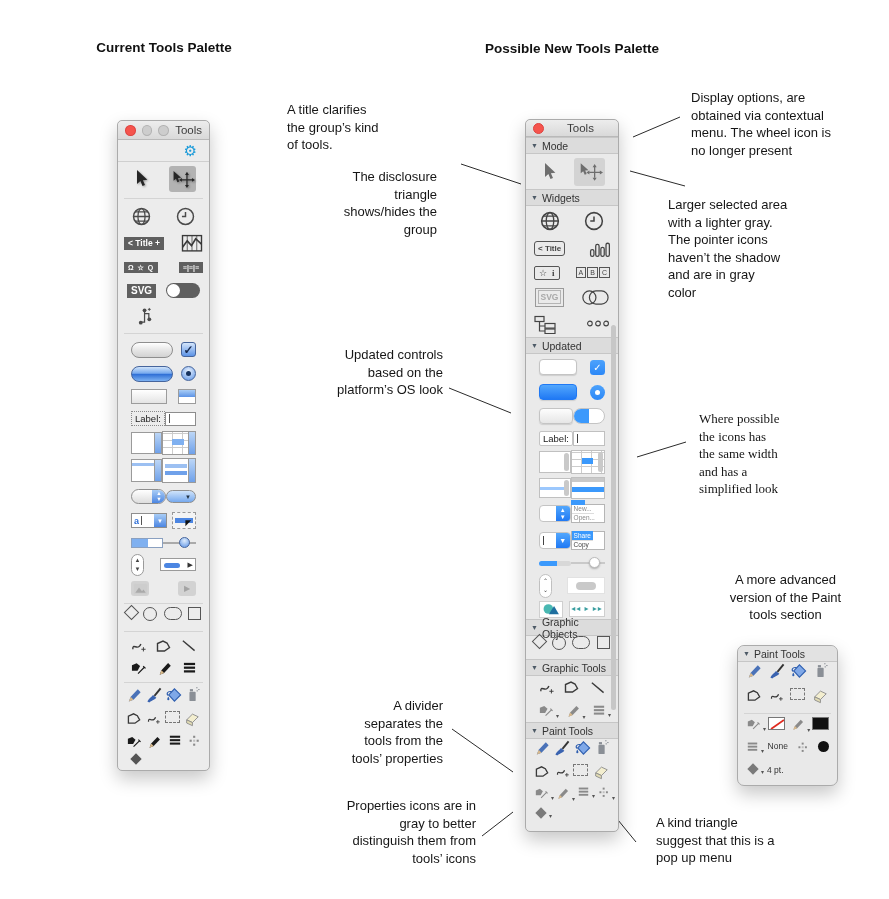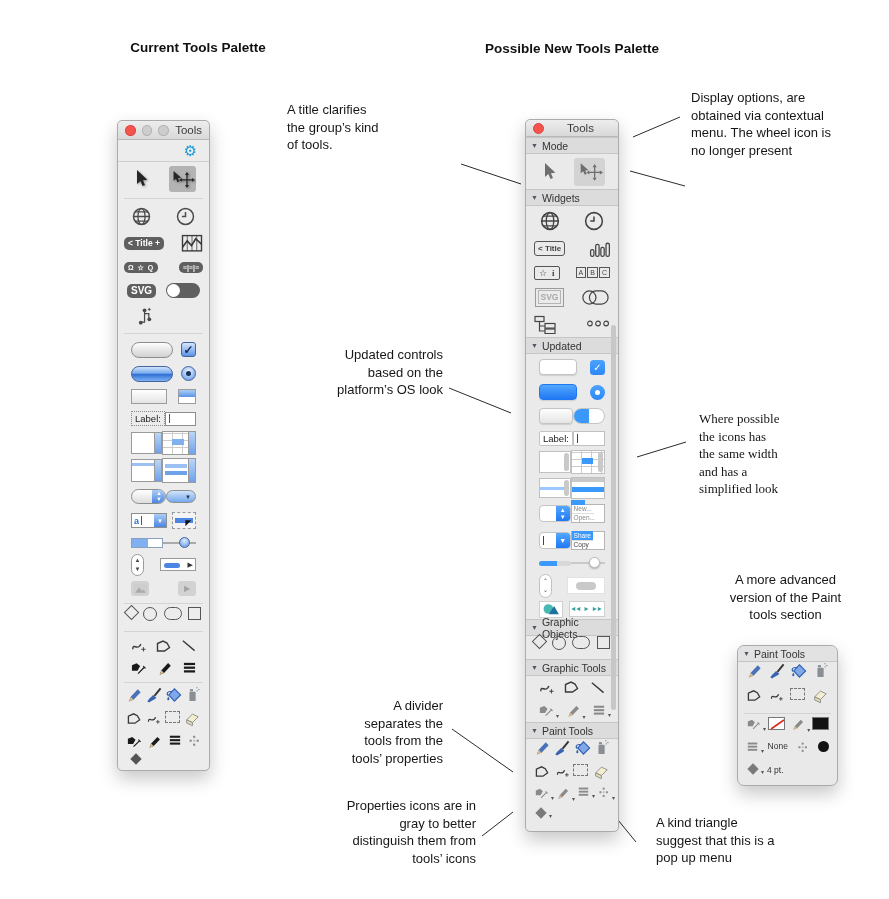--- a/index.html
+++ b/index.html
@@ -33,21 +33,21 @@
   .r4{display:flex;align-items:flex-start;justify-content:space-between;padding:0 8px;}
   .ic{display:block;}
   .tl{position:relative;display:flex;align-items:center;justify-content:center;}
   .tl .pop{position:absolute;right:-5px;bottom:-2px;font-size:6px;color:#555;line-height:1;}
   .selbox{display:flex;align-items:center;justify-content:center;border-radius:3px;}
   .dark{color:#262626;filter:drop-shadow(1px 1px 1px rgba(0,0,0,.35));}
   .gray{color:#6e6e6e;}
   .grayicon{color:#8a8a8a;}
 
   
-  .dbtn{background:#5f5f5f;color:#fff;border-radius:5px;font-size:8.5px;font-weight:bold;
+  .dbtn{background:#5f5f5f;color:#fff;border-radius:0;font-size:8.5px;font-weight:bold;
         display:flex;align-items:center;justify-content:center;padding:2px 4px;line-height:1;}
   .pill-dark{width:34px;height:15px;border-radius:8px;background:#5f5f5f;display:flex;align-items:center;padding:1px;box-sizing:border-box;}
   .pill-dark .knob{width:13px;height:13px;border-radius:50%;background:#fff;}
 
   
   .aq-oval{width:42px;height:16px;border-radius:9px;border:1px solid #8e8e8e;
            background:linear-gradient(#ffffff,#e6e6e6 50%,#d2d2d2);box-sizing:border-box;}
   .aq-oval.blue{background:linear-gradient(#cfe3fa,#76a9ee 45%,#2f6fd6 52%,#7db2f2);border-color:#46659c;}
   .aq-check{width:15px;height:15px;border-radius:3px;border:1px solid #46659c;box-sizing:border-box;
             background:linear-gradient(#d5e6fb,#5c93e6);color:#15284e;font-size:12px;font-weight:bold;
@@ -258,41 +258,51 @@
 <symbol id="sy-grayimg" viewBox="0 0 20 16">
  <rect x="1" y="1" width="18" height="14" rx="2" fill="#cdcdcd"></rect>
  <path d="M3 13 L8 6 L12 11 L14 8.5 L17 13 Z" fill="#a9a9a9"></path>
 </symbol>
 <symbol id="sy-redline" viewBox="0 0 17 13">
           <path d="M2 11 L15 2" stroke="#e02b20" stroke-width="1.8"></path>
         </symbol>
 </defs>
 </svg>
 
-<div class="h1" style="left:89px;top:40px;width:150px;text-align:center;margin-left:34px;">Current Tools Palette</div>
+<div class="h1" style="left:89px;top:40px;width:150px;text-align:center;">Current Tools Palette</div>
 <div class="h1" style="left:477px;top:41px;width:190px;text-align:center;">Possible New Tools Palette</div>
 
 <svg class="lines" width="889" height="899">
   <line x1="461" y1="164" x2="521" y2="184" stroke="#2b2b2b" stroke-width="1"></line>
   <line x1="633" y1="137" x2="680" y2="117" stroke="#2b2b2b" stroke-width="1"></line>
   <line x1="630" y1="171" x2="685" y2="186" stroke="#2b2b2b" stroke-width="1"></line>
   <line x1="449" y1="388" x2="511" y2="413" stroke="#2b2b2b" stroke-width="1"></line>
   <line x1="637" y1="457" x2="686" y2="442" stroke="#2b2b2b" stroke-width="1"></line>
   <line x1="452" y1="729" x2="513" y2="772" stroke="#2b2b2b" stroke-width="1"></line>
   <line x1="482" y1="836" x2="513" y2="812" stroke="#2b2b2b" stroke-width="1"></line>
   <line x1="609" y1="809" x2="636" y2="842" stroke="#2b2b2b" stroke-width="1"></line>
 </svg>
 
 <div class="ann" style="left:287px;top:101px;width:150px;">A title clarifies
 the group’s kind
 of tools.</div>
+<div class="ann" style="left:287px;top:168px;width:150px;text-align:right;">The disclosure
+triangle
+shows/hides the
+group</div>
 <div class="ann" style="left:691px;top:89px;width:195px;text-align:left;">Display options, are
 obtained via contextual
 menu. The wheel icon is
 no longer present</div>
+<div class="ann" style="left:668px;top:196px;width:165px;text-align:left;">Larger selected area
+with a lighter gray.
+The pointer icons
+haven’t the shadow
+and are in gray
+color</div>
 <div class="ann" style="left:293px;top:346px;width:150px;text-align:right;">Updated controls
 based on the
 platform’s OS look</div>
 <div class="ann" style="left:699px;top:410px;width:145px;text-align:left;font-family:Liberation Serif, serif;">Where possible
 the icons has
 the same width
 and has a
 simplified look</div>
 <div class="ann" style="left:313px;top:697px;width:130px;text-align:right;">A divider
 separates the

